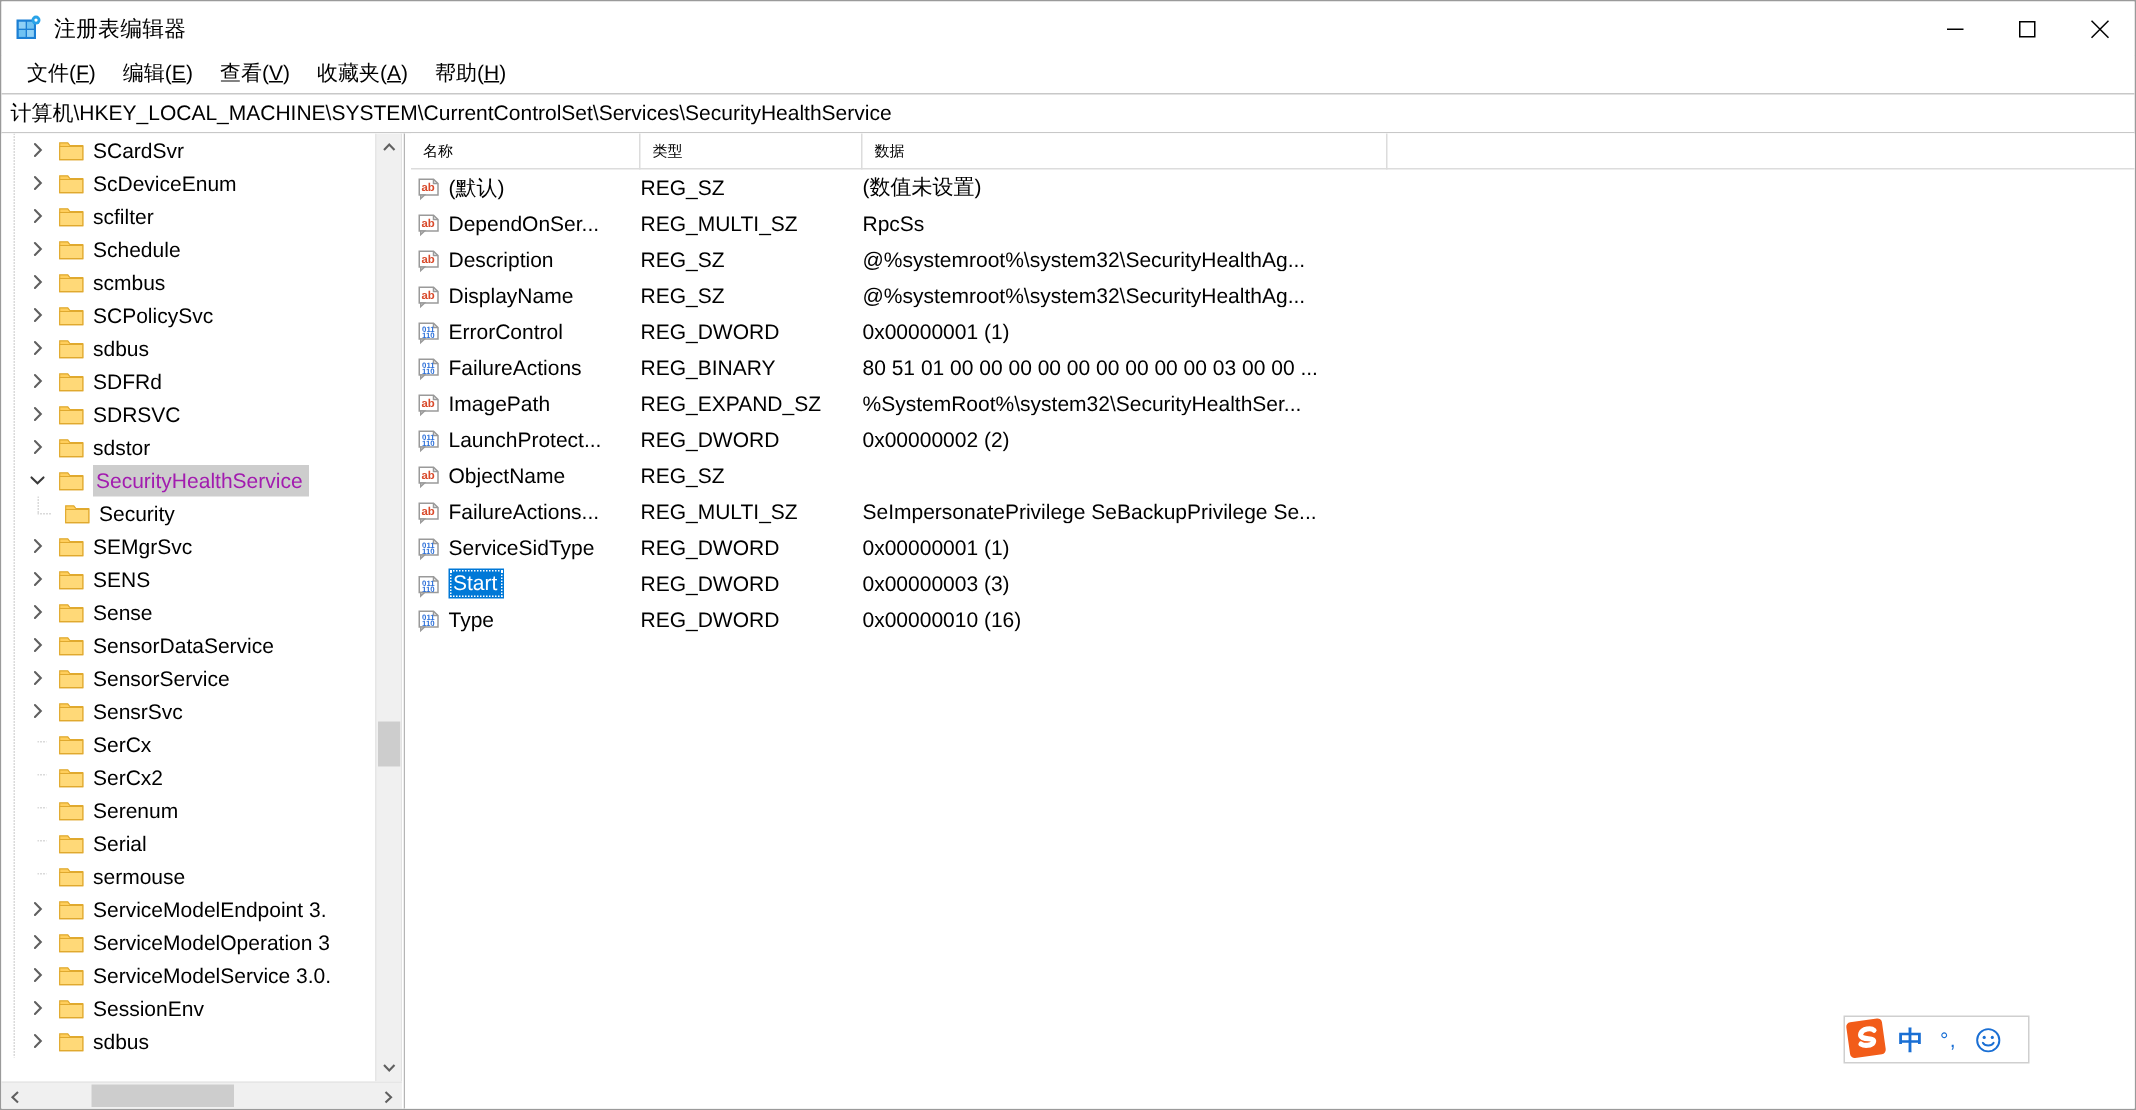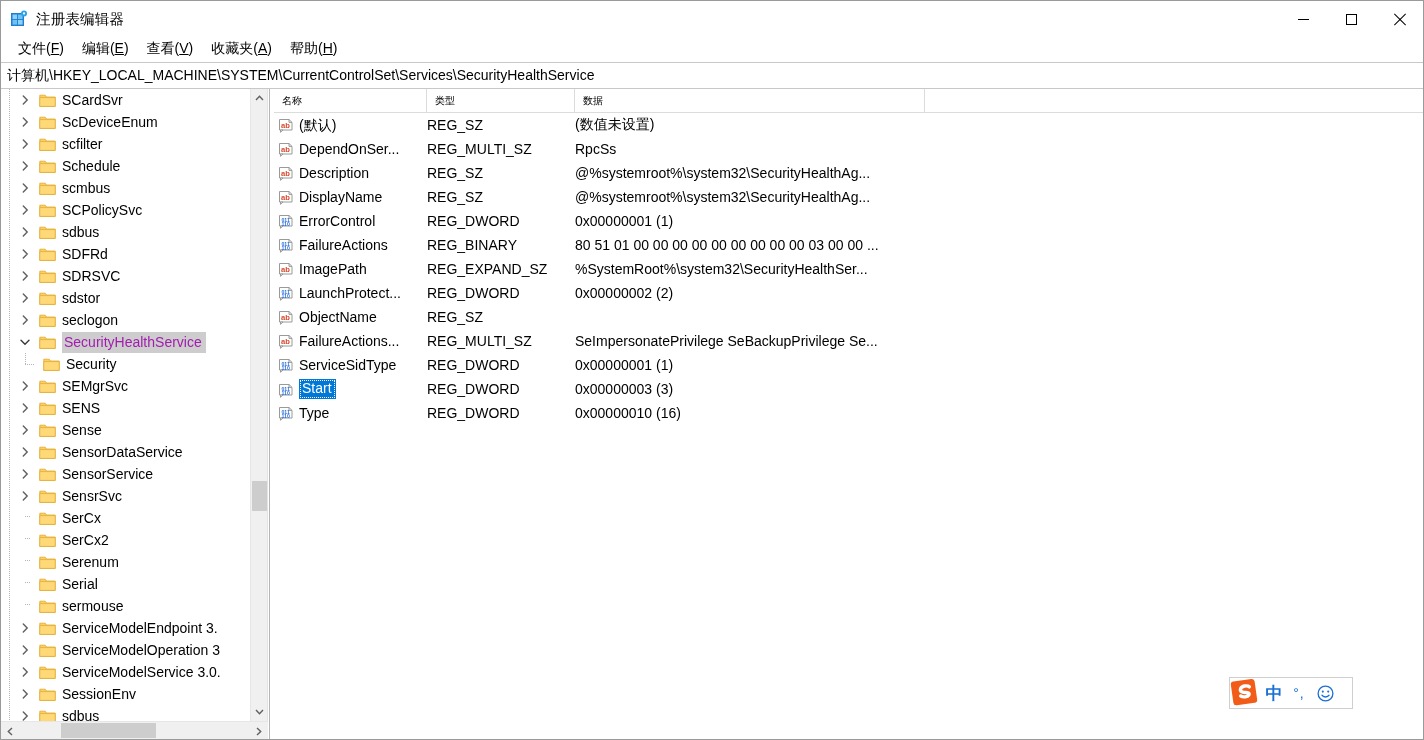--- a/index.html
+++ b/index.html
@@ -432,34 +432,20 @@
                   <path d="M1.3 1 L5.2 5 L1.3 9" fill="none" stroke="#606060" stroke-width="1.4" stroke-linecap="round"></path>
                 </svg>
               </div>
               <div class="guide dotdash" style="width: 6px;"></div>
               <div class="folder"><svg width="17" height="15" viewBox="0 0 17 15">
                   <path d="M0.8 2.2 H6.2 L7.6 4.0 H16.2 V13.4 H0.8 Z" fill="#ffce5c" stroke="#e0a92e" stroke-width="0.8"></path>
                   <path d="M0.8 4.6 H16.2 V13.4 H0.8 Z" fill="#ffd978" stroke="#e0a92e" stroke-width="0.7"></path>
                 </svg></div>
               <span class="tree-label">sdstor</span>
             </div>
-            <div class="tree-row">
-              <div class="guide v"></div>
-              <div class="twisty">
-                <svg width="7" height="10" viewBox="0 0 7 10">
-                  <path d="M1.3 1 L5.2 5 L1.3 9" fill="none" stroke="#606060" stroke-width="1.4" stroke-linecap="round"></path>
-                </svg>
-              </div>
-              <div class="guide dotdash" style="width: 6px;"></div>
-              <div class="folder"><svg width="17" height="15" viewBox="0 0 17 15">
-                  <path d="M0.8 2.2 H6.2 L7.6 4.0 H16.2 V13.4 H0.8 Z" fill="#ffce5c" stroke="#e0a92e" stroke-width="0.8"></path>
-                  <path d="M0.8 4.6 H16.2 V13.4 H0.8 Z" fill="#ffd978" stroke="#e0a92e" stroke-width="0.7"></path>
-                </svg></div>
-              <span class="tree-label">seclogon</span>
-            </div>
             <div class="tree-row selected">
               <div class="guide v"></div>
               <div class="twisty">
                 <svg width="10" height="7" viewBox="0 0 10 7">
                   <path d="M1 1.3 L5 5.2 L9 1.3" fill="none" stroke="#3a3a3a" stroke-width="1.4" stroke-linecap="round"></path>
                 </svg>
               </div>
               <div class="guide dotdash" style="width: 6px;"></div>
               <div class="folder"><svg width="17" height="15" viewBox="0 0 17 15">
                   <path d="M0.8 2.2 H6.2 L7.6 4.0 H16.2 V13.4 H0.8 Z" fill="#ffce5c" stroke="#e0a92e" stroke-width="0.8"></path>

